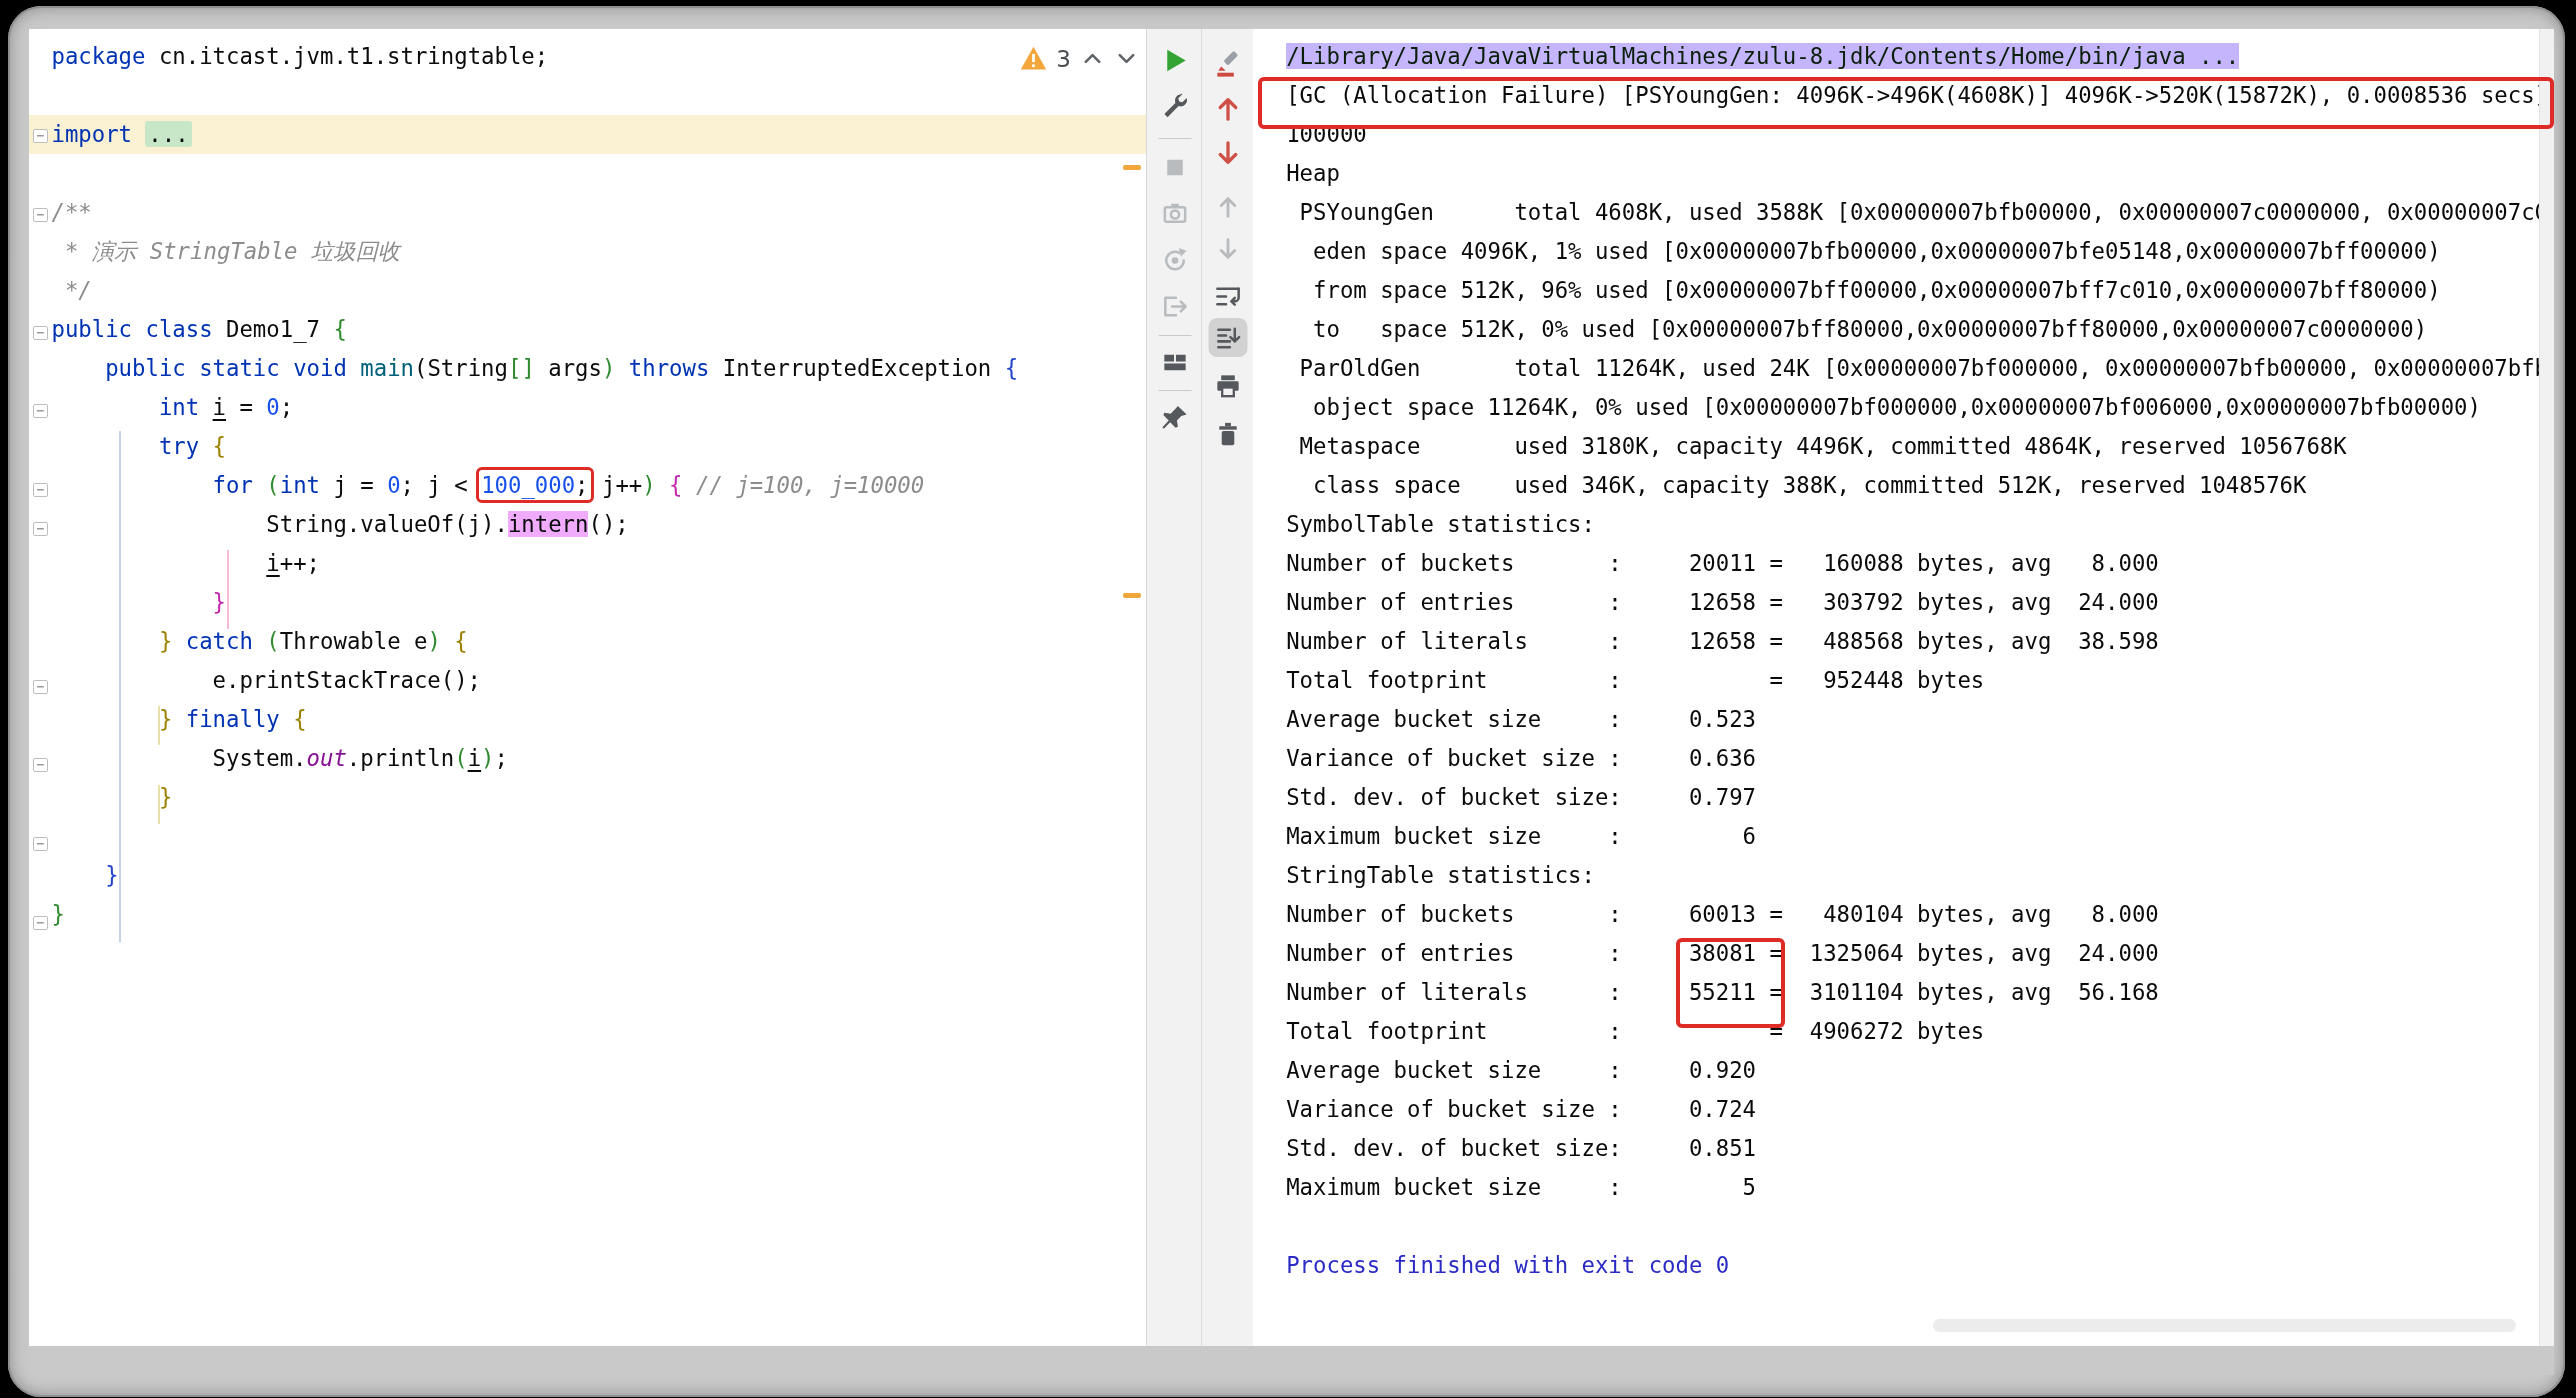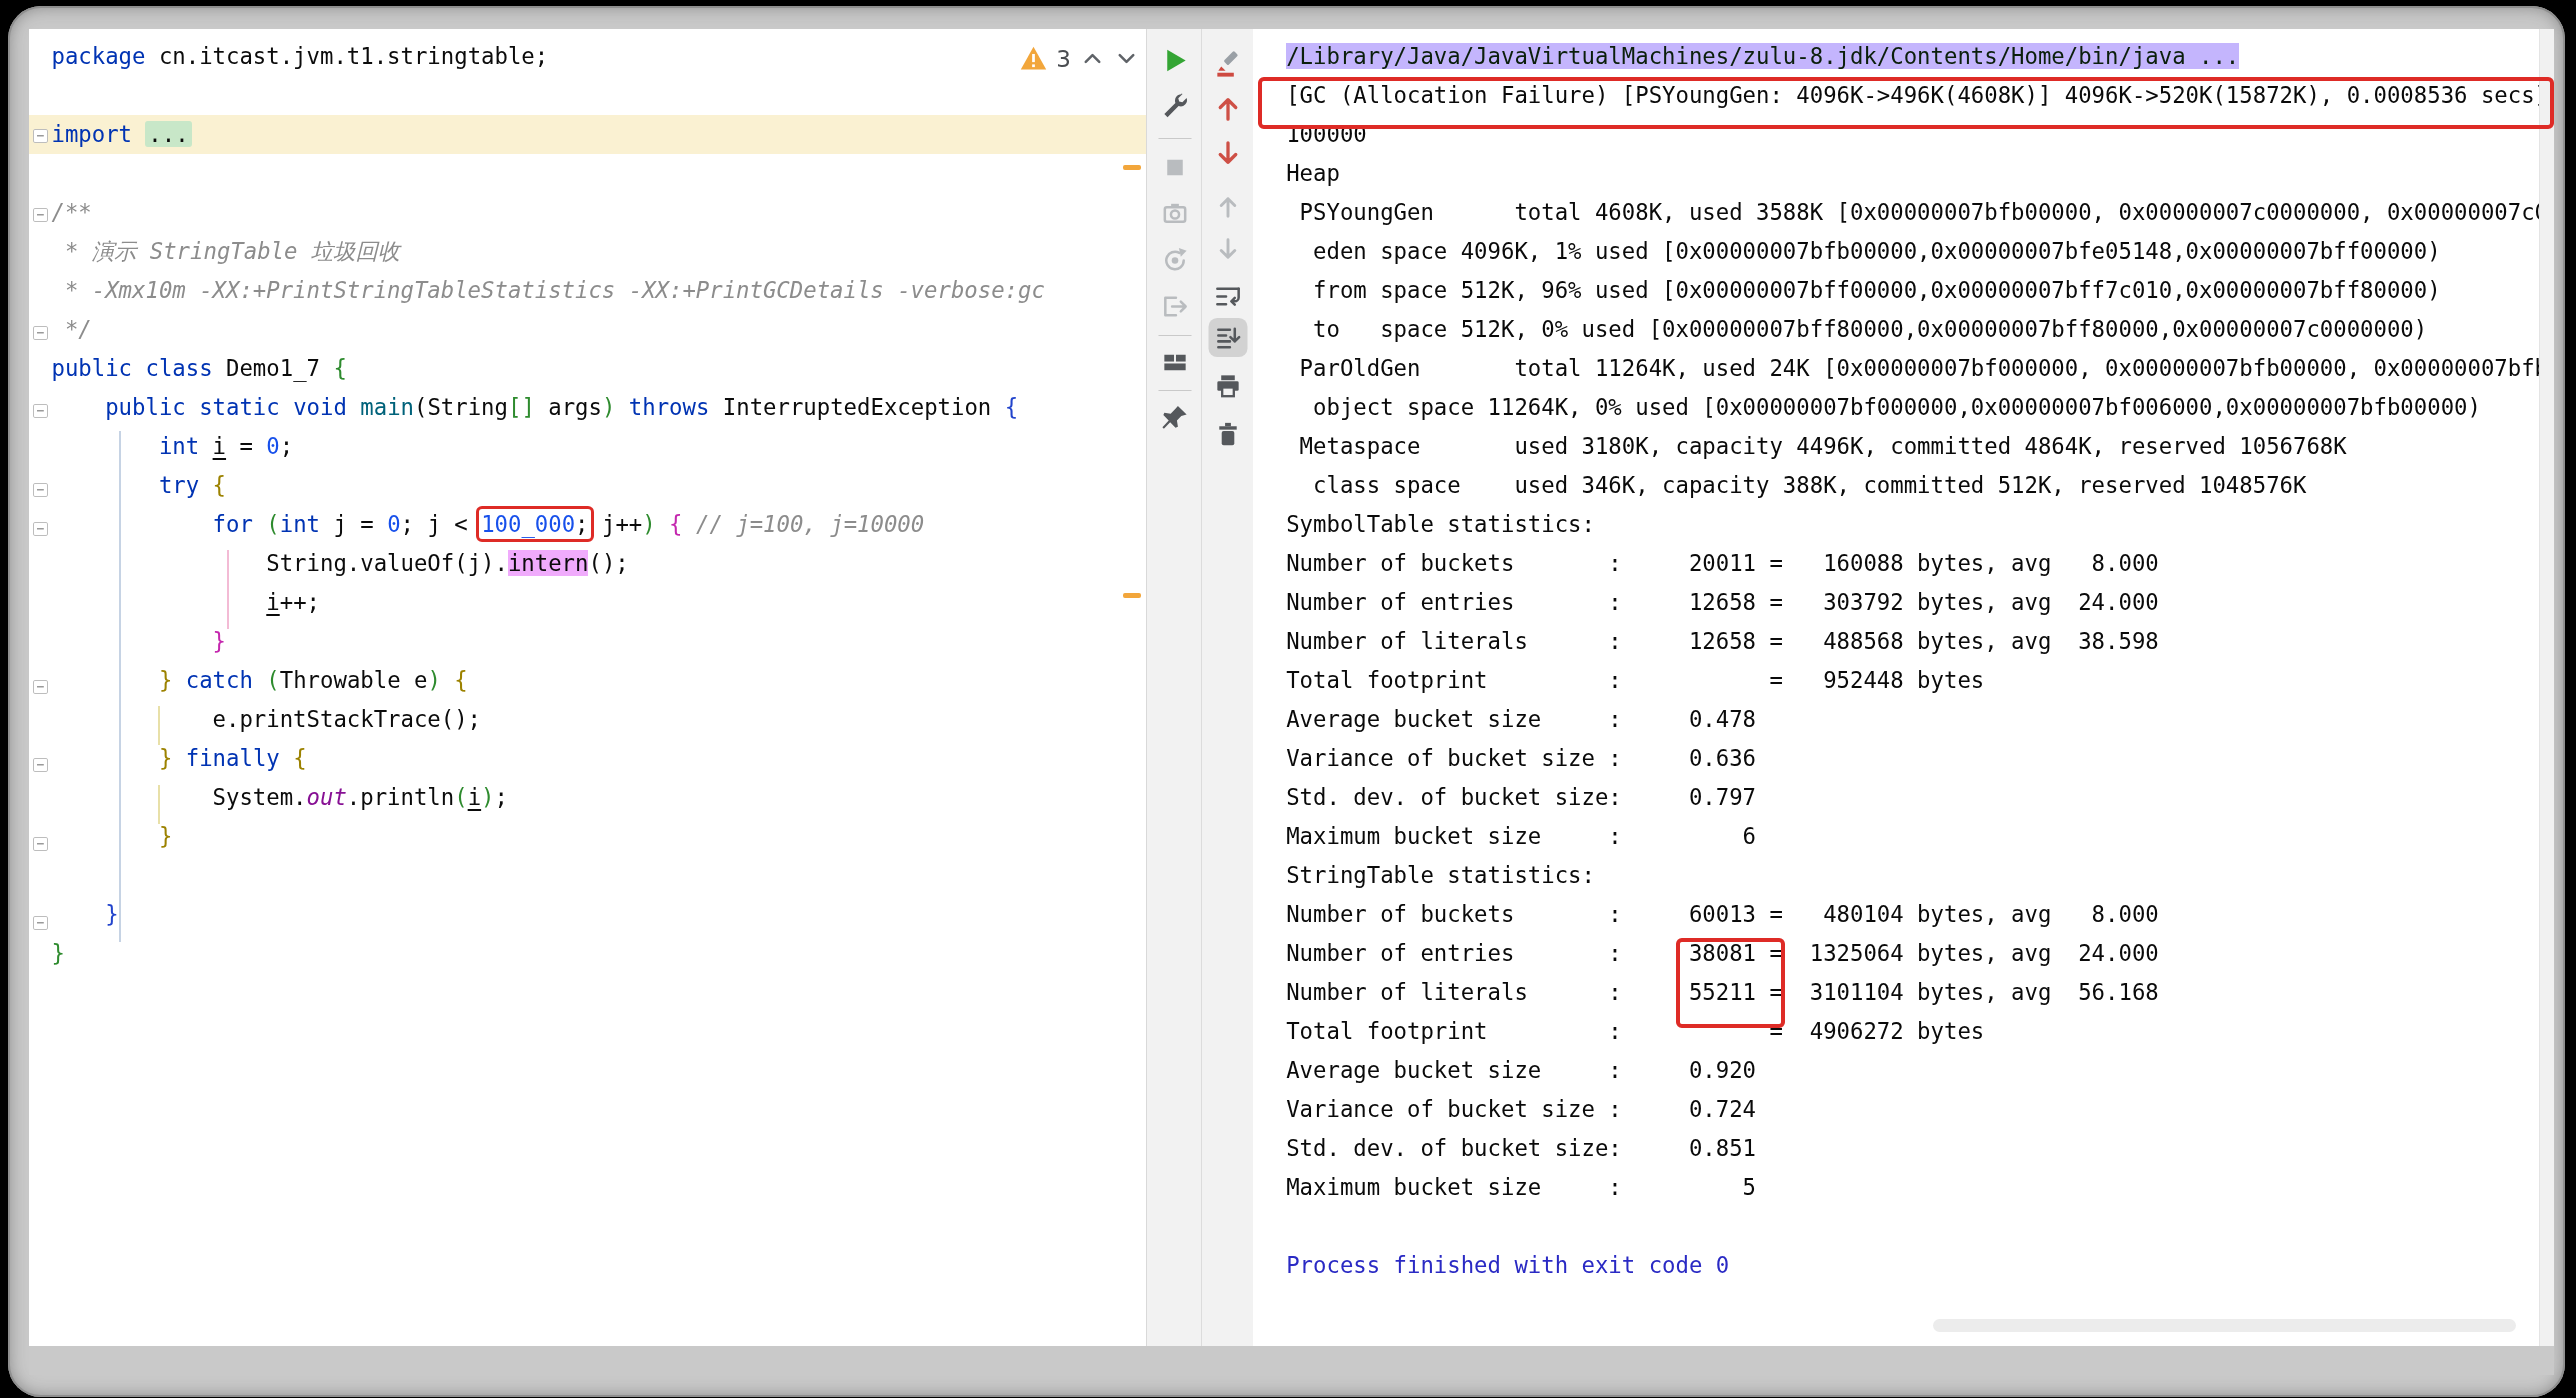--- a/index.html
+++ b/index.html
@@ -68,21 +68,20 @@
         <div class="iguide" style="left:198px;top:521px;height:79px;background:#F3BBD5"></div>
         <div class="iguide" style="left:129px;top:677px;height:39px;background:#E8E0A8"></div>
         <div class="iguide" style="left:129px;top:756px;height:39px;background:#E8E0A8"></div>
         <div class="codewrap" id="codewrap">
             <div class="code-line"><span class="k">package</span><span class="p"> cn.itcast.jvm.t1.stringtable;</span></div>
             <div class="code-line"></div>
             <div class="code-line caret-row"><span class="k">import</span><span class="p"> </span><span class="fold">...</span></div>
             <div class="code-line"></div>
             <div class="code-line"><span class="c">/**</span></div>
             <div class="code-line"><span class="c"> * 演示 StringTable 垃圾回收</span></div>
-            <div class="code-line"><span class="c"> * -Xmx10m -XX:+PrintStringTableStatistics -XX:+PrintGCDetails -verbose:gc</span></div>
             <div class="code-line"><span class="c"> */</span></div>
             <div class="code-line"><span class="k">public</span><span class="p"> </span><span class="k">class</span><span class="p"> Demo1_7 </span><span class="bg">{</span></div>
             <div class="code-line"><span class="p">    </span><span class="k">public</span><span class="p"> </span><span class="k">static</span><span class="p"> </span><span class="k">void</span><span class="p"> </span><span class="m">main</span><span class="p">(String</span><span class="bg">[]</span><span class="p"> args</span><span class="bg">)</span><span class="p"> </span><span class="k">throws</span><span class="p"> InterruptedException </span><span class="bb">{</span></div>
             <div class="code-line"><span class="p">        </span><span class="k">int</span><span class="p"> </span><span class="u">i</span><span class="p"> = </span><span class="n">0</span><span class="p">;</span></div>
             <div class="code-line"><span class="p">        </span><span class="k">try</span><span class="p"> </span><span class="bo">{</span></div>
             <div class="code-line"><span class="p">            </span><span class="k">for</span><span class="p"> </span><span class="bg">(</span><span class="k">int</span><span class="p"> j = </span><span class="n">0</span><span class="p">; j &lt; </span><span class="rw"><span class="n">100_000</span><span class="p">;</span></span><span class="p"> j++</span><span class="bg">)</span><span class="p"> </span><span class="bm">{</span><span class="c"> // j=100, j=10000</span></div>
             <div class="code-line"><span class="p">                String.</span><span class="i">valueOf</span><span class="p">(j).</span><span class="hl">intern</span><span class="p">();</span></div>
             <div class="code-line"><span class="p">                </span><span class="u">i</span><span class="p">++;</span></div>
             <div class="code-line"><span class="p">            </span><span class="bm">}</span></div>
             <div class="code-line"><span class="p">        </span><span class="bo">}</span><span class="p"> </span><span class="k">catch</span><span class="p"> </span><span class="bg">(</span><span class="p">Throwable e</span><span class="bg">)</span><span class="p"> </span><span class="bo">{</span></div>
@@ -248,21 +247,21 @@
             <div class="console-line"><span>  to   space 512K, 0% used [0x00000007bff80000,0x00000007bff80000,0x00000007c0000000)</span></div>
             <div class="console-line"><span> ParOldGen       total 11264K, used 24K [0x00000007bf000000, 0x00000007bfb00000, 0x00000007bfb00000)</span></div>
             <div class="console-line"><span>  object space 11264K, 0% used [0x00000007bf000000,0x00000007bf006000,0x00000007bfb00000)</span></div>
             <div class="console-line"><span> Metaspace       used 3180K, capacity 4496K, committed 4864K, reserved 1056768K</span></div>
             <div class="console-line"><span>  class space    used 346K, capacity 388K, committed 512K, reserved 1048576K</span></div>
             <div class="console-line"><span>SymbolTable statistics:</span></div>
             <div class="console-line"><span>Number of buckets       :     20011 =   160088 bytes, avg   8.000</span></div>
             <div class="console-line"><span>Number of entries       :     12658 =   303792 bytes, avg  24.000</span></div>
             <div class="console-line"><span>Number of literals      :     12658 =   488568 bytes, avg  38.598</span></div>
             <div class="console-line"><span>Total footprint         :           =   952448 bytes</span></div>
-            <div class="console-line"><span>Average bucket size     :     0.478</span></div>
+            <div class="console-line"><span>Average bucket size     :     0.523</span></div>
             <div class="console-line"><span>Variance of bucket size :     0.636</span></div>
             <div class="console-line"><span>Std. dev. of bucket size:     0.797</span></div>
             <div class="console-line"><span>Maximum bucket size     :         6</span></div>
             <div class="console-line"><span>StringTable statistics:</span></div>
             <div class="console-line"><span>Number of buckets       :     60013 =   480104 bytes, avg   8.000</span></div>
             <div class="console-line"><span>Number of entries       :     38081 =  1325064 bytes, avg  24.000</span></div>
             <div class="console-line"><span>Number of literals      :     55211 =  3101104 bytes, avg  56.168</span></div>
             <div class="console-line"><span>Total footprint         :           =  4906272 bytes</span></div>
             <div class="console-line"><span>Average bucket size     :     0.920</span></div>
             <div class="console-line"><span>Variance of bucket size :     0.724</span></div>

